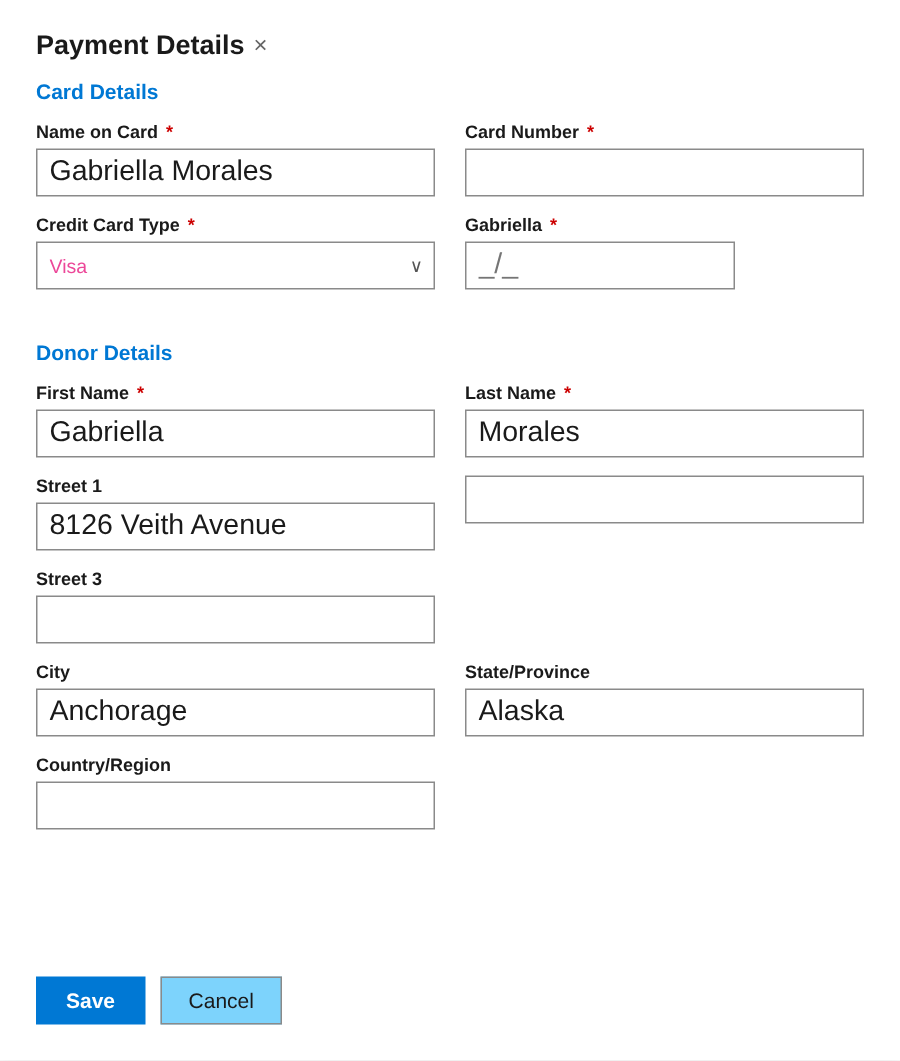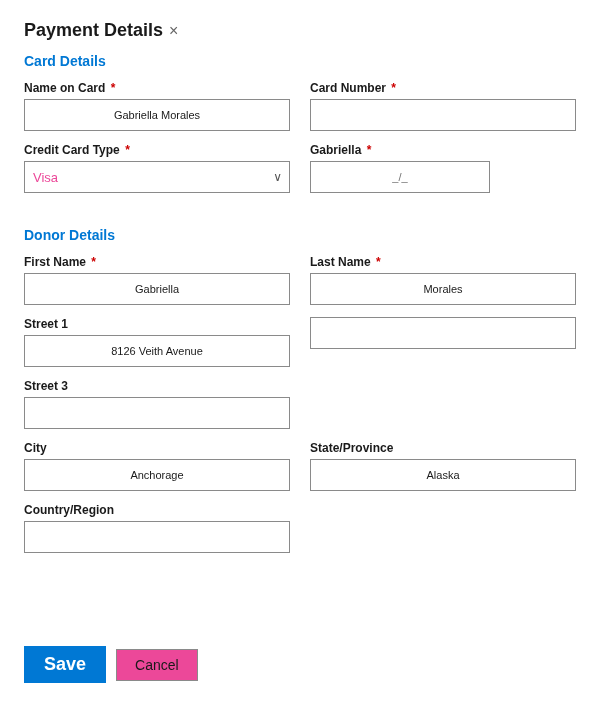--- a/index.html
+++ b/index.html
@@ -79,24 +79,23 @@
     .required-star {
       color: #c00;
       margin-left: 2px;
     }
 
     .form-input {
       width: 100%;
       height: 32px;
       border: 1px solid #8a8a8a;
       padding: 4px 8px;
-      font-size: 11px;
+      font-size: 19px;
       color: #1a1a1a;
       outline: none;
-      text-align: center;
     }
 
     .form-select-wrapper {
       position: relative;
       width: 100%;
     }
 
     .form-select {
       width: 100%;
       height: 32px;
@@ -131,28 +130,28 @@
       display: flex;
       gap: 10px;
       align-items: center;
     }
 
     .btn-save {
       background: #0078d4;
       color: #fff;
       border: none;
       padding: 8px 20px;
-      font-size: 18px;
+      font-size: 14px;
       font-weight: 600;
       cursor: pointer;
       min-width: 70px;
     }
 
     .btn-cancel {
-      background: #ec4899;
+      background: #7dd3fc;
       color: #1a1a1a;
       border: 1px solid #8a8a8a;
       padding: 7px 18px;
       font-size: 14px;
       cursor: pointer;
       min-width: 70px;
     }
   </style>
 </head>
 <body>

